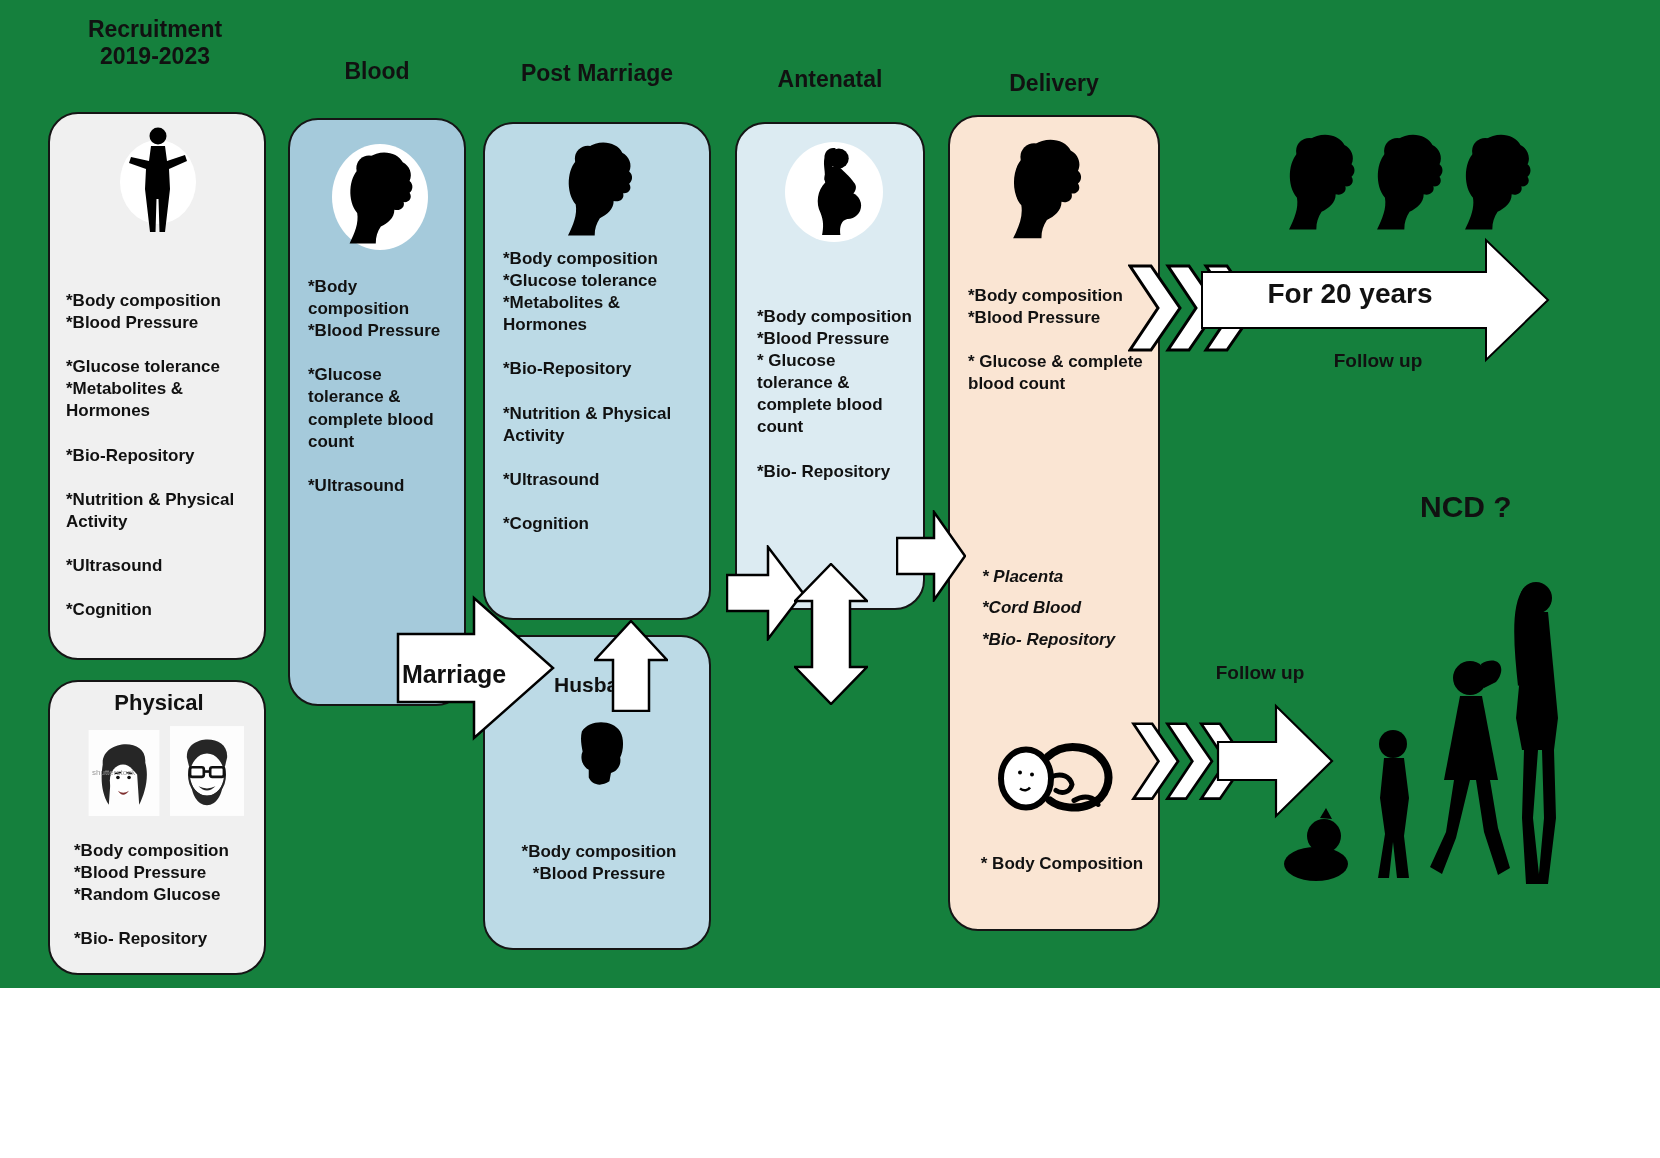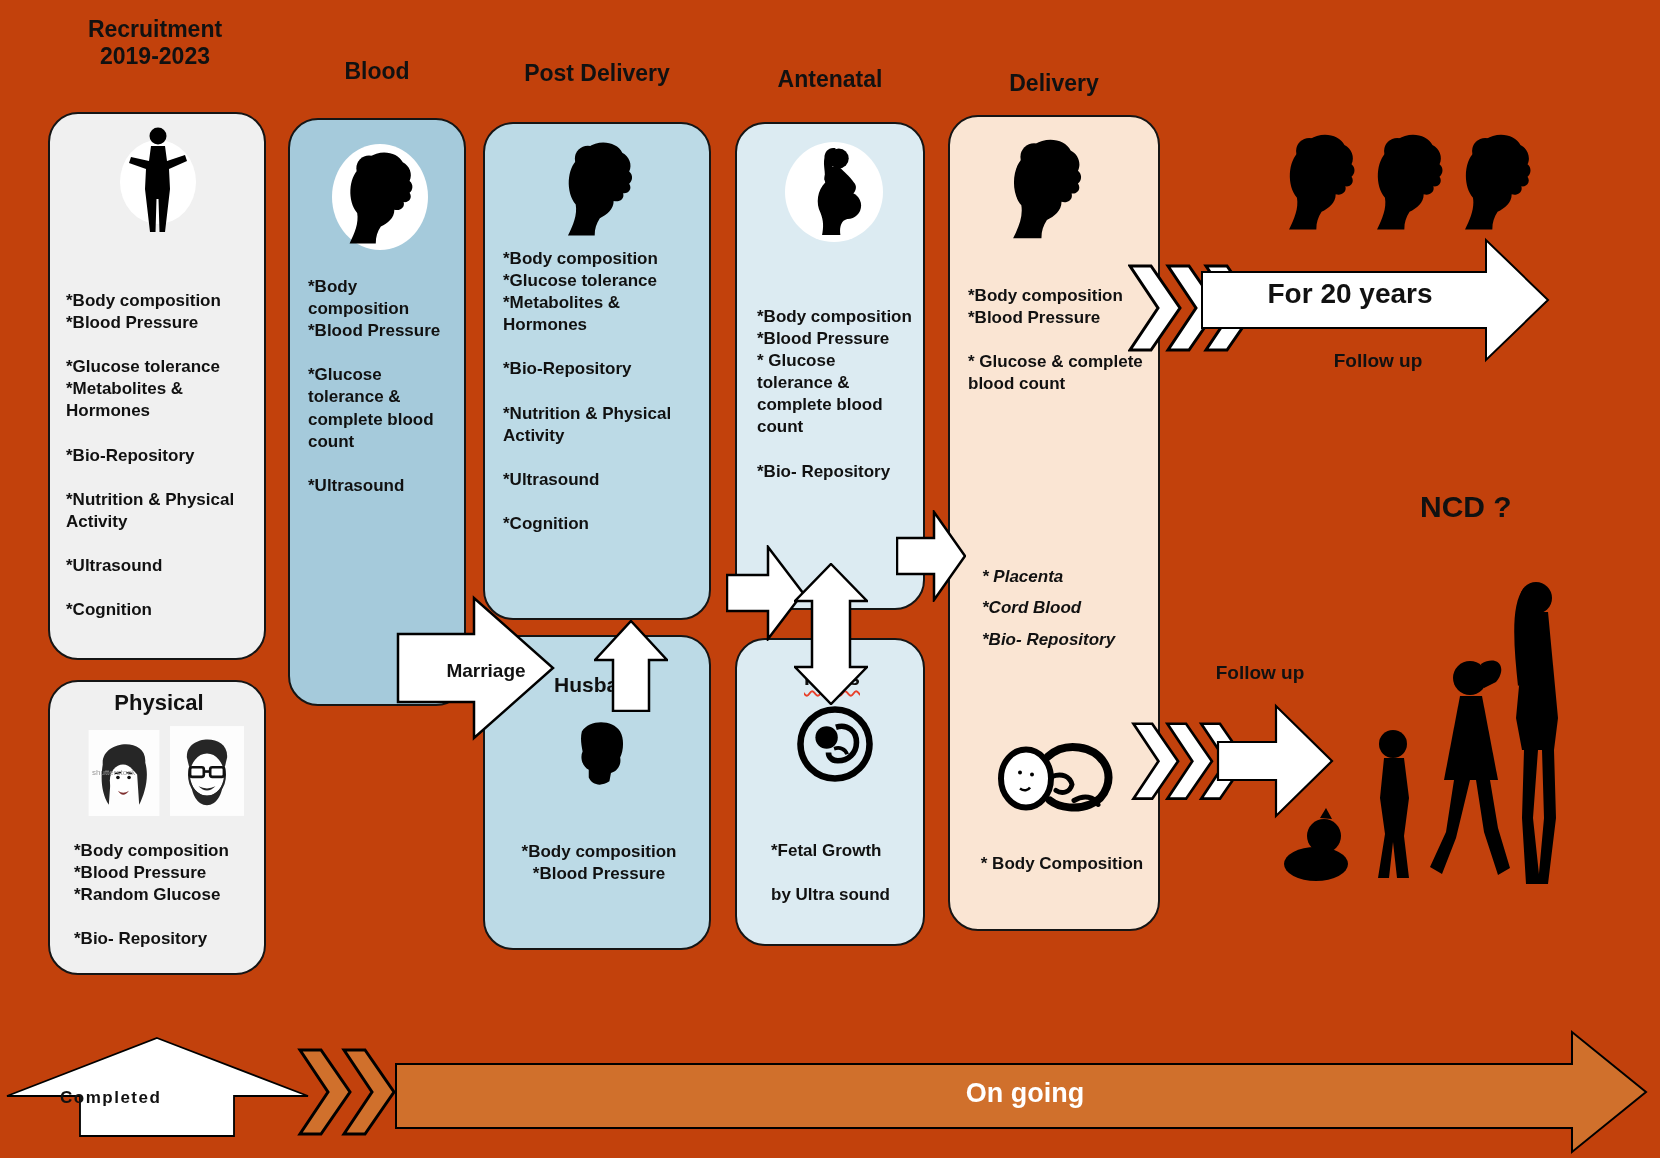--- a/index.html
+++ b/index.html
@@ -1,16 +1,16 @@
 <!DOCTYPE html>
 <html><head>
 <meta charset="utf-8">
 <style>
   html,body{margin:0;padding:0;background:#fff;}
-  .canvas{position:relative;width:1660px;height:1158px;background:#c2410c;overflow:hidden;
+  .canvas{position:relative;width:1660px;height:988px;background:#15803d;overflow:hidden;
           font-family:"Liberation Sans",sans-serif;color:#111;}
   .box{position:absolute;border:2.5px solid #151515;border-radius:30px;box-sizing:border-box;}
   .bg-gray{background:#f0f0f0;}
   .bg-annual{background:#a5cadb;}
   .bg-post{background:#bcdae6;}
   .bg-ante{background:#dcebf2;}
   .bg-del{background:#fae5d3;}
   .hdr{position:absolute;font-weight:bold;font-size:23px;text-align:center;white-space:pre-line;}
   .items{position:absolute;font-weight:bold;font-size:17px;line-height:1.3;white-space:pre-line;}
   .lbl{position:absolute;font-weight:bold;}
@@ -47,21 +47,21 @@
       </g>
       <g id="g-chev">
         <path d="M2 2 L23 2 L52 44 L23 86 L2 86 L30 44 Z"></path>
       </g>
     </defs>
   </svg>
 
   <div class="hdr" style="left:40px;top:16px;width:230px;">Recruitment
 2019-2023</div>
   <div class="hdr" style="left:288px;top:58px;width:178px;">Blood</div>
-  <div class="hdr" style="left:483px;top:60px;width:228px;">Post Delivery</div>
+  <div class="hdr" style="left:483px;top:60px;width:228px;">Post Marriage</div>
   <div class="hdr" style="left:735px;top:66px;width:190px;">Antenatal</div>
   <div class="hdr" style="left:948px;top:70px;width:212px;">Delivery</div>
 
   <div class="box bg-gray" style="left:48px;top:112px;width:218px;height:548px;">
     <div class="ovalw" style="left:70px;top:26px;width:76px;height:84px;">
       <svg width="60" height="110" viewBox="0 0 60 110" fill="#000">
           <use href="#g-person"></use>
         </svg>
     </div>
     <div class="items" style="left:16px;top:176px;width:188px;">*Body composition
@@ -156,34 +156,20 @@
     <div class="lbl" style="left:0;top:36px;width:228px;text-align:center;font-size:21px;">Husband</div>
     <div class="abs" style="left:80px;top:74px;">
       <svg width="72" height="84" viewBox="0 0 94 90" fill="#000">
           <use href="#g-man"></use>
         </svg>
     </div>
     <div class="items" style="left:0;top:204px;width:228px;text-align:center;">*Body composition
 *Blood Pressure</div>
   </div>
 
-  <div class="box bg-ante" style="left:735px;top:638px;width:190px;height:308px;">
-    <div class="lbl squig" style="left:0;top:26px;width:190px;text-align:center;font-size:21px;">Fetus</div>
-    <div class="abs" style="left:56px;top:62px;">
-      <svg width="84" height="84" viewBox="0 0 90 90">
-        <circle cx="45" cy="45" r="37" fill="none" stroke="#000" stroke-width="7"></circle>
-        <circle cx="36" cy="38" r="12" fill="#000"></circle>
-        <path d="M46 27 C59 23 68 32 68 43 C68 55 59 63 48 63 C42 63 38 59 38 54" fill="none" stroke="#000" stroke-width="6"></path>
-        <path d="M44 50 C50 48 56 50 58 56" fill="none" stroke="#000" stroke-width="4"></path>
-      </svg>
-    </div>
-    <div class="items" style="left:34px;top:200px;width:150px;">*Fetal  Growth
-
-by Ultra sound</div>
-  </div>
 
   <div class="box bg-gray" style="left:48px;top:680px;width:218px;height:295px;">
     <div class="lbl" style="left:0;top:8px;width:218px;text-align:center;font-size:22px;">Physical</div>
     <div class="abs" style="left:38px;top:48px;">
       <svg width="72" height="86" viewBox="0 0 70 85">
         <rect width="70" height="85" fill="#fdfdfd"></rect>
         <path d="M14 34 C12 10 58 6 56 32 C60 46 56 62 50 74 L48 44 C38 32 26 34 22 46 L20 74 C12 62 12 46 14 34 Z" fill="#262626"></path>
         <ellipse cx="34" cy="50" rx="13" ry="16" fill="#fff"></ellipse>
         <circle cx="29" cy="47" r="1.8" fill="#111"></circle>
           <circle cx="40" cy="47" r="1.8" fill="#111"></circle>
@@ -209,21 +195,21 @@
 *Random Glucose
 
 *Bio- Repository</div>
   </div>
 
   <div class="abs" style="left:396px;top:594px;">
     <svg width="160" height="148" viewBox="0 0 160 148">
       <polygon points="2,40 78,40 78,4 157,74 78,144 78,108 2,108" fill="#fff" stroke="#000" stroke-width="2.5"></polygon>
     </svg>
   </div>
-  <div class="lbl" style="left:398px;top:660px;width:112px;text-align:center;font-size:19px;margin-left:32px;">Marriage</div>
+  <div class="lbl" style="left:398px;top:660px;width:112px;text-align:center;font-size:25px;">Marriage</div>
 
   <div class="abs" style="left:594px;top:620px;">
     <svg width="74" height="92" viewBox="0 0 74 92">
       <polygon points="37,1 73,40 55,40 55,91 19,91 19,40 1,40" fill="#fff" stroke="#000" stroke-width="2.5"></polygon>
     </svg>
   </div>
 
   <div class="abs" style="left:726px;top:545px;">
     <svg width="78" height="96" viewBox="0 0 78 96">
       <polygon points="1,30 42,30 42,2 77,48 42,94 42,66 1,66" fill="#fff" stroke="#000" stroke-width="2.5"></polygon>

